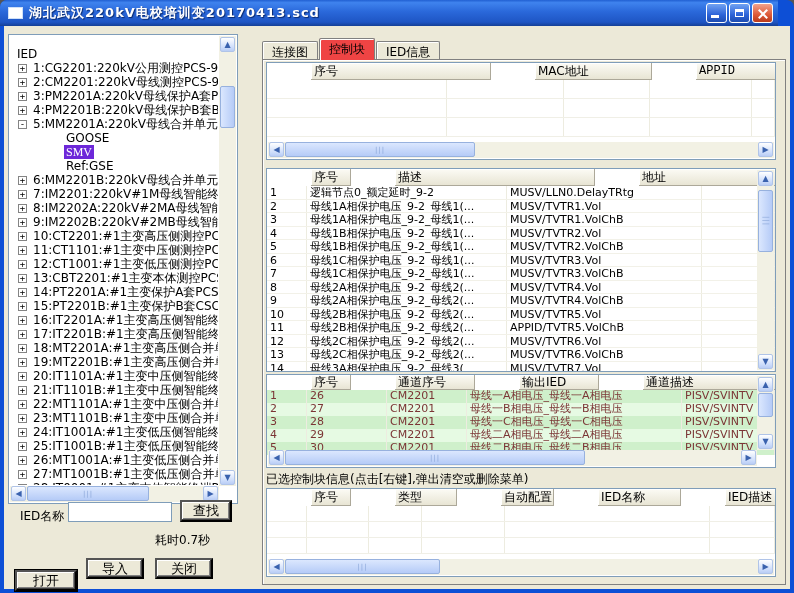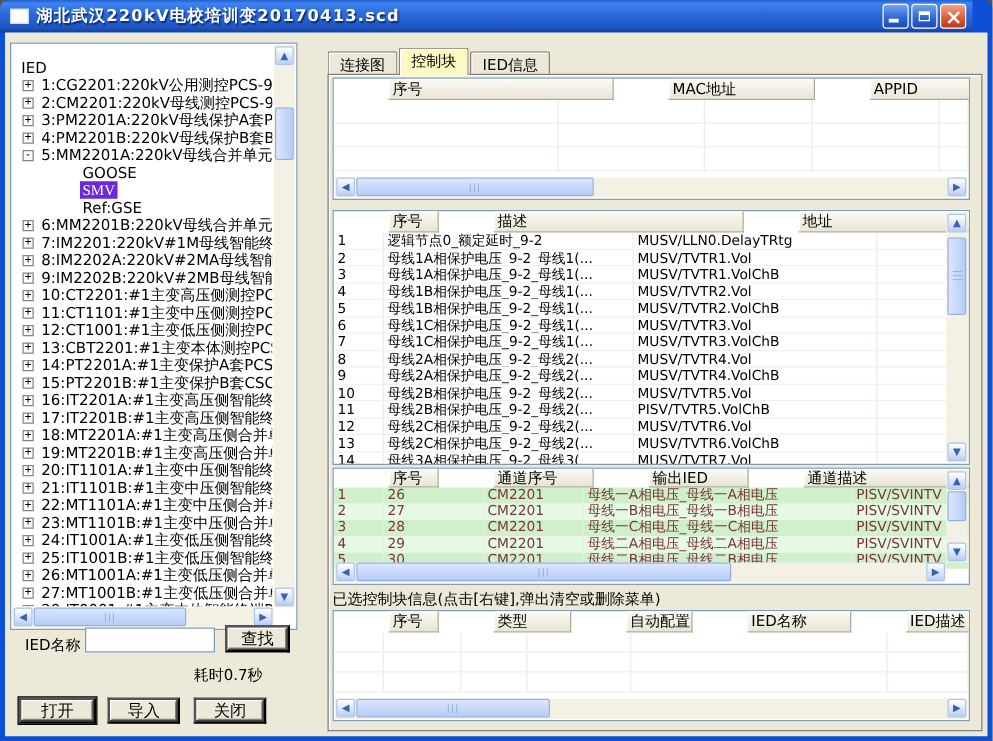--- a/index.html
+++ b/index.html
@@ -59,46 +59,46 @@
   .grip { position:absolute; left:50%; top:50%; transform:translate(-50%,-50%);
     color:#8aa6d8; font-size:7px; letter-spacing:1px; }
 
   
   .fld-label { position:absolute; font-size:12px; color:#000; }
   .txt-input { position:absolute; background:#fff; border:1px solid #7F9DB9; height:20px;
     font-size:12px; padding:0 3px; }
   .cbtn { position:absolute; background:#ECE9D8; font-size:13px; color:#000; text-align:left;
     box-shadow:inset -1px -1px 0 #404040, inset 1px 1px 0 #fff, inset -2px -2px 0 #808080;
     display:flex; align-items:center; justify-content:center; }
-  .cbtn.default { outline:1px solid #000; }
+  .cbtn.default { outline:1px solid #000;margin-top:12px; }
 
   
   .tabs { position:absolute; left:258px; top:12px; display:flex; align-items:flex-end; height:22px; }
   .tab { height:19px; padding:2px 9px 0; font-size:12px; background:#ECE9D8;
     border:1px solid #808080; border-bottom:none; border-radius:2px 2px 0 0;
     box-shadow:inset 1px 1px 0 #fff; margin-right:1px; }
-  .tab.active { height:22px; background:#fef9c3; position:relative; z-index:3; }
+  .tab.active { height:22px; background:#ef4444; position:relative; z-index:3; }
   .tabcontent { position:absolute; left:258px; top:33px; width:524px; height:526px;
     border:1px solid #808080; box-shadow:inset 1px 1px 0 #fff; background:#ECE9D8; }
 
   
   .tbl { position:absolute; background:#fff; border:1px solid #7F9DB9; overflow:hidden; }
   .thead { display:flex; height:17px; }
   .th { background:linear-gradient(180deg,#FCFBF5,#E8E5D4); border-right:1px solid #ACA899;
     border-bottom:1px solid #ACA899; box-shadow:inset 1px 1px 0 #fff; font-size:12px;
     padding:0 3px; line-height:16px; white-space:nowrap; overflow:hidden; flex:0 0 auto;margin-left:44px; }
   .tr { display:flex; }
   .td { font-size:11px; line-height:inherit; padding:0 3px; white-space:nowrap; overflow:hidden;
     border-right:1px solid #EDECE0; flex:0 0 auto; }
 
   
   #tbl-control { left:262px; top:36px; width:510px; height:98px; }
   #tbl-control .tr { height:19px; line-height:18px; border-bottom:1px solid #F0EFE6; }
   #tbl-control .tr.sel { background:#F7F5EC; }
-  .c1a{width:180px;} .c1b{width:117px;} .c1c{width:86px;} .c1d{width:102px;} .c1e{width:46px;}
+  .c1a{width:180px;} .c1b{width:117px;} .c1c{width:86px;font-family:Liberation Mono, monospace;} .c1d{width:102px;} .c1e{width:46px;}
   .checkbox { display:inline-block; width:12px; height:12px; border:1px solid #333; background:#fff;
     margin:2px 4px -2px 1px; }
   #tbl-control .td { font-size:12px; }
 
   
   #tbl-chan { left:262px; top:142px; width:510px; height:204px; }
   #tbl-chan .tr { height:13.5px; line-height:13px; border-bottom:1px solid #F2F1E8; }
   .c2a{width:40px;} .c2b{width:200px;} .c2c{width:195px;} .c2d{width:56px;}
 
   
@@ -458,21 +458,21 @@
           <div class="tr">
             <span class="td c2a">10</span>
             <span class="td c2b">母线2B相保护电压_9-2_母线2(...</span>
             <span class="td c2c">MUSV/TVTR5.Vol</span>
             <span class="td c2d flex1"></span>
           </div>
 
           <div class="tr">
             <span class="td c2a">11</span>
             <span class="td c2b">母线2B相保护电压_9-2_母线2(...</span>
-            <span class="td c2c">PISV/TVTR5.VolChB</span>
+            <span class="td c2c">APPID/TVTR5.VolChB</span>
             <span class="td c2d flex1"></span>
           </div>
 
           <div class="tr">
             <span class="td c2a">12</span>
             <span class="td c2b">母线2C相保护电压_9-2_母线2(...</span>
             <span class="td c2c">MUSV/TVTR6.Vol</span>
             <span class="td c2d flex1"></span>
           </div>
 

